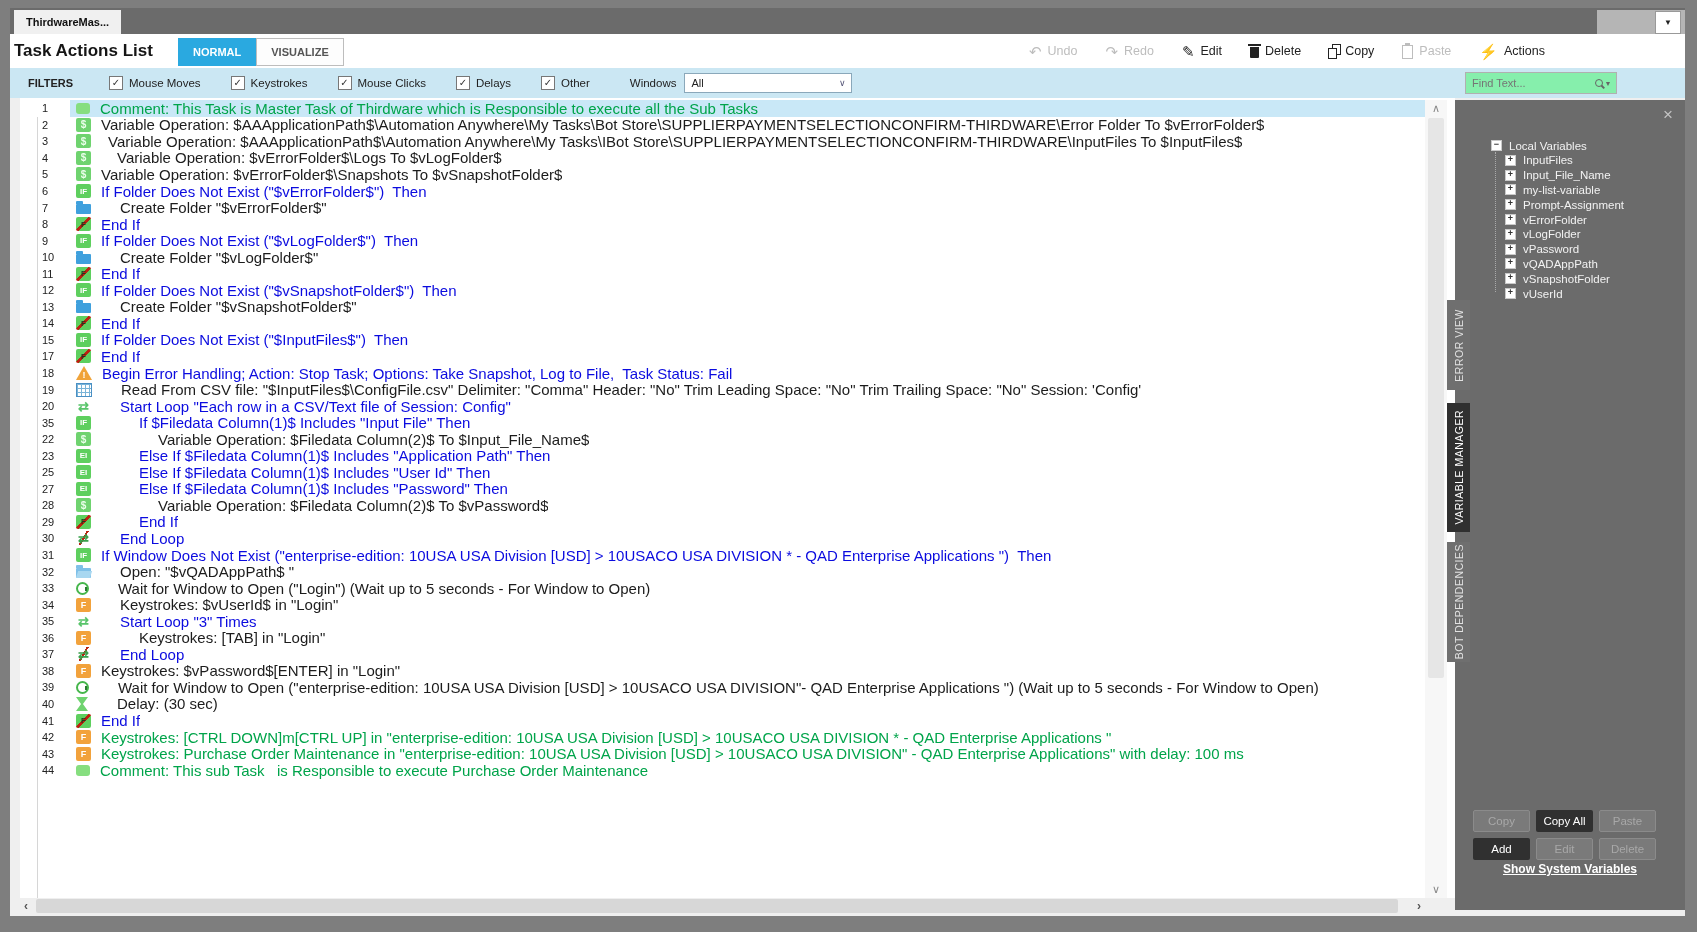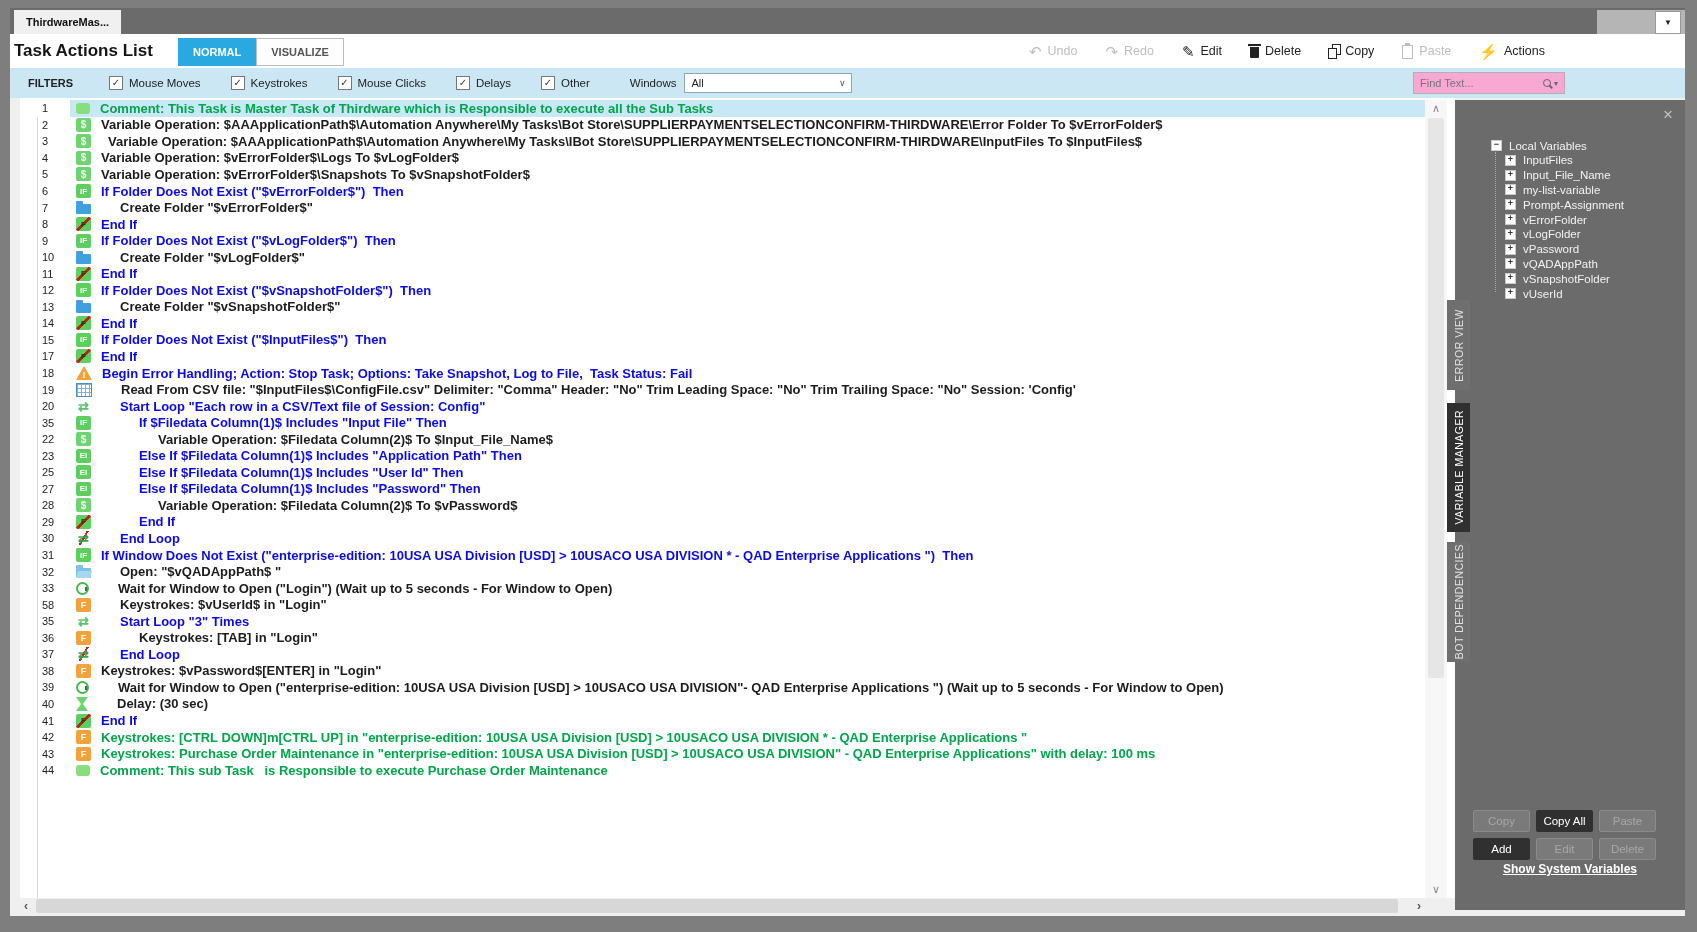--- a/index.html
+++ b/index.html
@@ -31,37 +31,37 @@
   .ti-paste::before{content:"";position:absolute;top:-3px;left:2px;width:5px;height:3px;background:#bdbdbd;}
 
   
   .filterbar{position:absolute;left:0;top:60px;width:100%;height:30px;background:#cbe7f3;display:flex;align-items:center;padding-left:18px;box-sizing:border-box;}
   .filters-label{font-size:11px;font-weight:bold;color:#222;margin-right:36px;}
   .fcb{display:flex;align-items:center;gap:6px;margin-right:30px;font-size:11.5px;color:#222;}
   .cb{width:12px;height:12px;background:#fff;border:1px solid #777;font-size:10px;line-height:11px;text-align:center;color:#333;}
   .windows-label{font-size:11.5px;color:#222;margin-left:10px;margin-right:8px;}
   .winselect{width:168px;height:20px;background:#fff;border:1px solid #8aa8ba;display:flex;align-items:center;font-size:11px;color:#222;padding:0 6px;box-sizing:border-box;}
   .winselect .chev{margin-left:auto;color:#557;font-size:9px;}
-  .findbox{margin-left:auto;margin-right:120px;width:150px;height:20px;background:#f9a8d4;border:1px solid #b0b0b0;display:flex;align-items:center;}
+  .findbox{margin-left:auto;margin-right:68px;width:150px;height:20px;background:#86efac;border:1px solid #b0b0b0;display:flex;align-items:center;}
   .findbox input{border:none;outline:none;flex:1;font-size:11px;color:#555;padding-left:6px;font-family:"Liberation Sans",sans-serif;background:transparent;width:100px;}
   .magwrap{width:26px;display:flex;align-items:center;justify-content:center;gap:2px;}
   .magnifier{width:6px;height:6px;border:1.5px solid #666;border-radius:50%;position:relative;display:inline-block;}
   .magnifier::after{content:"";position:absolute;width:4px;height:1.5px;background:#666;transform:rotate(45deg);right:-3px;bottom:-1px;}
   .magdrop{font-size:7px;color:#666;}
 
   
   .main{position:absolute;left:0;top:90px;width:100%;height:818px;background:#efefef;}
   .whitebg{position:absolute;left:10px;top:0;width:1435px;height:800px;background:#fff;}
   .list{position:absolute;left:10px;top:2px;width:1405px;height:798px;background:#fff;overflow:hidden;}
   .list .vline{position:absolute;left:17px;top:0;height:100%;border-left:1px solid #d6d6d6;}
   .row{height:16.55px;display:flex;align-items:center;white-space:pre;padding-left:22px;position:relative;}
   .row.selected{background:linear-gradient(90deg,#ffffff 0px,#ffffff 50px,#c9e8f7 50px);}
   .num{width:34px;font-size:11px;color:#222;flex:none;}
   .ic{width:15px;height:14px;flex:none;position:relative;display:inline-flex;align-items:center;justify-content:center;margin-right:10px;font-style:normal;}
-  .txt{font-size:13px;white-space:pre;overflow:hidden;font-weight:bold;}
+  .txt{font-size:15px;white-space:pre;overflow:hidden;}
   .c-blue{color:#0b0bdf;} .c-green{color:#00a44a;} .c-black{color:#1c1c1c;}
 
   
   .ic-comment{background:#86de7f;border-radius:3px;width:14px;height:11px;}
   .ic-var{background:#6fd36f;border-radius:2px;}
   .ic-var::after{content:"$";color:#eafeea;font-size:10px;font-weight:bold;}
   .ic-if{background:#5ecf5e;border-radius:2px;}
   .ic-if::after{content:"IF";color:#fff;font-size:8px;font-weight:bold;}
   .ic-elseif{background:#5ecf5e;border-radius:2px;}
   .ic-elseif::after{content:"EI";color:#fff;font-size:8px;font-weight:bold;}
@@ -207,21 +207,21 @@
   </div>
 
   <div class="main">
     <div class="whitebg"></div>
 
     <div class="list">
       <div class="vline"></div>
     <div class="row selected"><span class="num">1</span><i class="ic ic-comment"></i><span class="txt c-green" style="margin-left: 0px;">Comment: This Task is Master Task of Thirdware which is Responsible to execute all the Sub Tasks</span></div>
         <div class="row"><span class="num">2</span><i class="ic ic-var"></i><span class="txt c-black" style="margin-left: 0px;">Variable Operation: $AAApplicationPath$\Automation Anywhere\My Tasks\Bot Store\SUPPLIERPAYMENTSELECTIONCONFIRM-THIRDWARE\Error Folder To $vErrorFolder$</span></div>
         <div class="row"><span class="num">3</span><i class="ic ic-var"></i><span class="txt c-black" style="margin-left: 7px;">Variable Operation: $AAApplicationPath$\Automation Anywhere\My Tasks\IBot Store\SUPPLIERPAYMENTSELECTIONCONFIRM-THIRDWARE\InputFiles To $InputFiles$</span></div>
-        <div class="row"><span class="num">4</span><i class="ic ic-var"></i><span class="txt c-black" style="margin-left: 0px;">Variable Operation: $vErrorFolder$\Logs To $vLogFolder$</span></div>
+        <div class="row"><span class="num">4</span><i class="ic ic-var"></i><span class="txt c-black" style="margin-left: 16px;">Variable Operation: $vErrorFolder$\Logs To $vLogFolder$</span></div>
         <div class="row"><span class="num">5</span><i class="ic ic-var"></i><span class="txt c-black" style="margin-left: 0px;">Variable Operation: $vErrorFolder$\Snapshots To $vSnapshotFolder$</span></div>
         <div class="row"><span class="num">6</span><i class="ic ic-if"></i><span class="txt c-blue" style="margin-left: 0px;">If Folder Does Not Exist ("$vErrorFolder$")  Then</span></div>
         <div class="row"><span class="num">7</span><i class="ic ic-folder"></i><span class="txt c-black" style="margin-left: 19px;">Create Folder "$vErrorFolder$"</span></div>
         <div class="row"><span class="num">8</span><i class="ic ic-endif"></i><span class="txt c-blue" style="margin-left: 0px;">End If</span></div>
         <div class="row"><span class="num">9</span><i class="ic ic-if"></i><span class="txt c-blue" style="margin-left: 0px;">If Folder Does Not Exist ("$vLogFolder$")  Then</span></div>
         <div class="row"><span class="num">10</span><i class="ic ic-folder"></i><span class="txt c-black" style="margin-left: 19px;">Create Folder "$vLogFolder$"</span></div>
         <div class="row"><span class="num">11</span><i class="ic ic-endif"></i><span class="txt c-blue" style="margin-left: 0px;">End If</span></div>
         <div class="row"><span class="num">12</span><i class="ic ic-if"></i><span class="txt c-blue" style="margin-left: 0px;">If Folder Does Not Exist ("$vSnapshotFolder$")  Then</span></div>
         <div class="row"><span class="num">13</span><i class="ic ic-folder"></i><span class="txt c-black" style="margin-left: 19px;">Create Folder "$vSnapshotFolder$"</span></div>
         <div class="row"><span class="num">14</span><i class="ic ic-endif"></i><span class="txt c-blue" style="margin-left: 0px;">End If</span></div>
@@ -234,21 +234,21 @@
         <div class="row"><span class="num">22</span><i class="ic ic-var"></i><span class="txt c-black" style="margin-left: 57px;">Variable Operation: $Filedata Column(2)$ To $Input_File_Name$</span></div>
         <div class="row"><span class="num">23</span><i class="ic ic-elseif"></i><span class="txt c-blue" style="margin-left: 38px;">Else If $Filedata Column(1)$ Includes "Application Path" Then</span></div>
         <div class="row"><span class="num">25</span><i class="ic ic-elseif"></i><span class="txt c-blue" style="margin-left: 38px;">Else If $Filedata Column(1)$ Includes "User Id" Then</span></div>
         <div class="row"><span class="num">27</span><i class="ic ic-elseif"></i><span class="txt c-blue" style="margin-left: 38px;">Else If $Filedata Column(1)$ Includes "Password" Then</span></div>
         <div class="row"><span class="num">28</span><i class="ic ic-var"></i><span class="txt c-black" style="margin-left: 57px;">Variable Operation: $Filedata Column(2)$ To $vPassword$</span></div>
         <div class="row"><span class="num">29</span><i class="ic ic-endif"></i><span class="txt c-blue" style="margin-left: 38px;">End If</span></div>
         <div class="row"><span class="num">30</span><i class="ic ic-endloop"></i><span class="txt c-blue" style="margin-left: 19px;">End Loop</span></div>
         <div class="row"><span class="num">31</span><i class="ic ic-if"></i><span class="txt c-blue" style="margin-left: 0px;">If Window Does Not Exist ("enterprise-edition: 10USA USA Division [USD] &gt; 10USACO USA DIVISION * - QAD Enterprise Applications ")  Then</span></div>
         <div class="row"><span class="num">32</span><i class="ic ic-openfolder"></i><span class="txt c-black" style="margin-left: 19px;">Open: "$vQADAppPath$ "</span></div>
         <div class="row"><span class="num">33</span><i class="ic ic-clock"></i><span class="txt c-black" style="margin-left: 19px;">Wait for Window to Open ("Login") (Wait up to 5 seconds - For Window to Open)</span></div>
-        <div class="row"><span class="num">58</span><i class="ic ic-keys"></i><span class="txt c-black" style="margin-left: 19px;">Keystrokes: $vUserId$ in "Login"</span></div>
+        <div class="row"><span class="num">34</span><i class="ic ic-keys"></i><span class="txt c-black" style="margin-left: 19px;">Keystrokes: $vUserId$ in "Login"</span></div>
         <div class="row"><span class="num">35</span><i class="ic ic-loop"></i><span class="txt c-blue" style="margin-left: 19px;">Start Loop "3" Times</span></div>
         <div class="row"><span class="num">36</span><i class="ic ic-keys"></i><span class="txt c-black" style="margin-left: 38px;">Keystrokes: [TAB] in "Login"</span></div>
         <div class="row"><span class="num">37</span><i class="ic ic-endloop"></i><span class="txt c-blue" style="margin-left: 19px;">End Loop</span></div>
         <div class="row"><span class="num">38</span><i class="ic ic-keys"></i><span class="txt c-black" style="">Keystrokes: $vPassword$[ENTER] in "Login"</span></div>
         <div class="row"><span class="num">39</span><i class="ic ic-clock"></i><span class="txt c-black" style="margin-left: 19px;">Wait for Window to Open ("enterprise-edition: 10USA USA Division [USD] &gt; 10USACO USA DIVISION"- QAD Enterprise Applications ") (Wait up to 5 seconds - For Window to Open)</span></div>
         <div class="row"><span class="num">40</span><i class="ic ic-delay"></i><span class="txt c-black" style="margin-left: 19px;">Delay: (30 sec)</span></div>
         <div class="row"><span class="num">41</span><i class="ic ic-endif"></i><span class="txt c-blue" style="margin-left: 0px;">End If</span></div>
         <div class="row"><span class="num">42</span><i class="ic ic-keys"></i><span class="txt c-green" style="margin-left: 0px;">Keystrokes: [CTRL DOWN]m[CTRL UP] in "enterprise-edition: 10USA USA Division [USD] &gt; 10USACO USA DIVISION * - QAD Enterprise Applications "</span></div>
         <div class="row"><span class="num">43</span><i class="ic ic-keys"></i><span class="txt c-green" style="margin-left: 0px;">Keystrokes: Purchase Order Maintenance in "enterprise-edition: 10USA USA Division [USD] &gt; 10USACO USA DIVISION" - QAD Enterprise Applications" with delay: 100 ms</span></div>
         <div class="row"><span class="num">44</span><i class="ic ic-comment"></i><span class="txt c-green" style="margin-left: 0px;">Comment: This sub Task   is Responsible to execute Purchase Order Maintenance</span></div>

